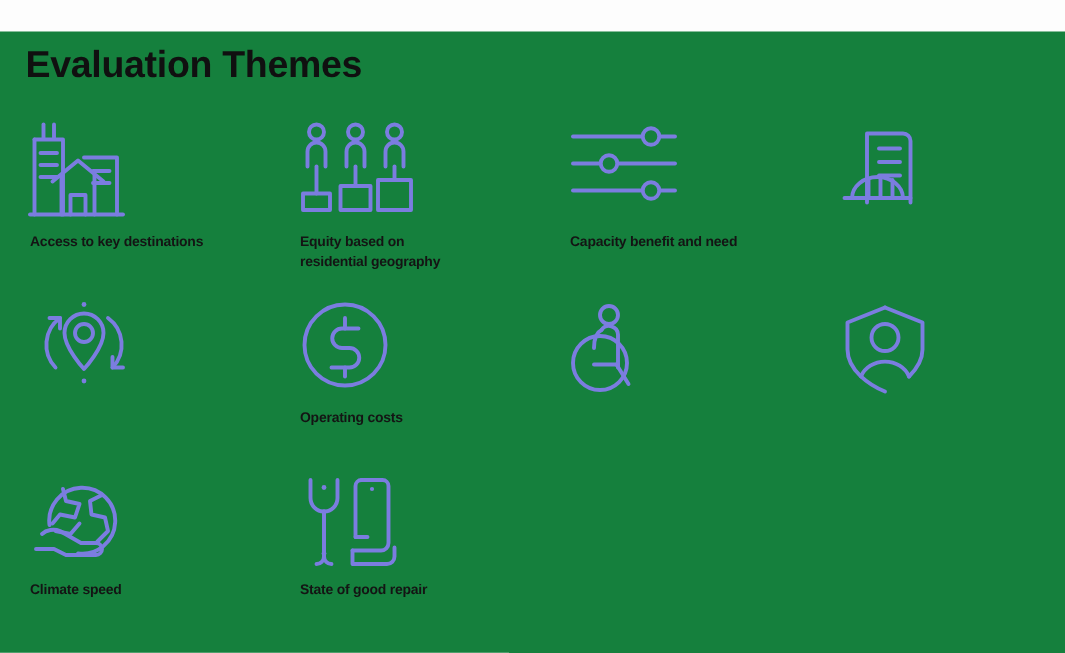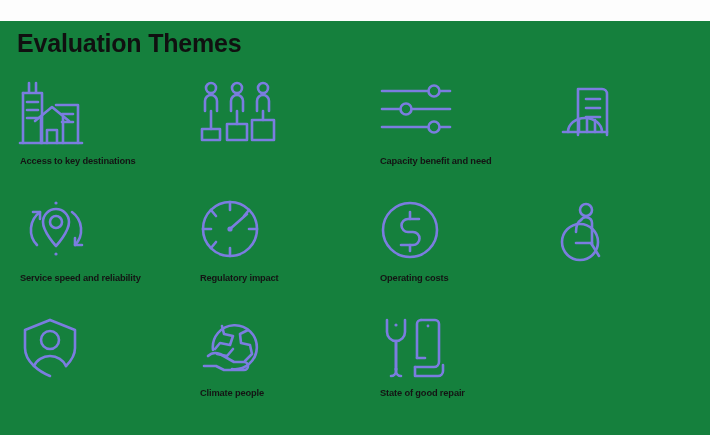--- a/index.html
+++ b/index.html
@@ -123,20 +123,22 @@
           <path d="M31 30 V20 a6 6 0 0 1 12 0 v10"></path>
           <line x1="37" y1="30" x2="37" y2="43"></line>
           <rect x="27" y="43" width="20" height="16"></rect>
 
           <circle cx="63" cy="7" r="5"></circle>
           <path d="M57 30 V20 a6 6 0 0 1 12 0 v10"></path>
           <line x1="63" y1="30" x2="63" y2="39"></line>
           <rect x="52" y="39" width="22" height="20"></rect>
         </svg>
       </div>
+      <div class="theme-label">Equity based on
+residential geography</div>
     </div>
 
 
     <div class="theme-cell row-1">
       <div class="theme-icon">
         <svg width="74" height="60" viewBox="0 0 74 60" fill="none" stroke="#7b7de0" stroke-width="2.6" stroke-linecap="round" stroke-linejoin="round">
           <line x1="2" y1="10" x2="48" y2="10"></line>
           <circle cx="54" cy="10" r="5.5"></circle>
           <line x1="60" y1="10" x2="70" y2="10"></line>
 
@@ -178,42 +180,22 @@
           <path d="M20 12 a22 22 0 0 0 -3 33"></path>
           <path d="M13 12 l7 0 l0 7"></path>
 
           <path d="M52 12 a22 22 0 0 1 3 33"></path>
           <path d="M62 45 l-7 0 l0 -7"></path>
 
           <circle cx="36" cy="3" r="1.6" fill="#7b7de0" stroke="none"></circle>
           <circle cx="36" cy="54" r="1.6" fill="#7b7de0" stroke="none"></circle>
         </svg>
       </div>
-      <div class="theme-label">Service speed and reliability</div>
-    </div>
-
-    <div class="theme-cell row-2">
-      <div class="theme-icon">
-        <svg width="66" height="62" viewBox="0 0 66 62" fill="none" stroke="#7b7de0" stroke-width="2.6" stroke-linecap="round" stroke-linejoin="round">
-          <circle cx="30" cy="29" r="27"></circle>
-
-          <line x1="30" y1="2" x2="30" y2="10"></line>
-          <line x1="3" y1="29" x2="11" y2="29"></line>
-          <line x1="57" y1="29" x2="49" y2="29"></line>
-          <line x1="30" y1="56" x2="30" y2="48"></line>
-          <line x1="11" y1="10" x2="16" y2="16"></line>
-          <line x1="49" y1="10" x2="44" y2="16"></line>
-          <line x1="11" y1="48" x2="16" y2="42"></line>
-
-          <line x1="30" y1="29" x2="47" y2="14"></line>
-          <circle cx="30" cy="29" r="2.6" fill="#7b7de0" stroke="none"></circle>
-        </svg>
-      </div>
-      <div class="theme-label">Regulatory impact</div>
-    </div>
+    </div>
+
 
     <div class="theme-cell row-2">
       <div class="theme-icon">
         <svg width="62" height="62" viewBox="0 0 62 62" fill="none" stroke="#7b7de0" stroke-width="2.6" stroke-linecap="round" stroke-linejoin="round">
           <circle cx="30" cy="30" r="27"></circle>
           <path d="M39 19 h-11 a6.5 6.5 0 0 0 0 13 h5 a6.5 6.5 0 0 1 0 13 h-12"></path>
           <line x1="30" y1="12" x2="30" y2="19"></line>
           <line x1="30" y1="45" x2="30" y2="51"></line>
         </svg>
       </div>
@@ -247,21 +229,21 @@
     <div class="theme-cell row-3">
       <div class="theme-icon">
         <svg width="72" height="62" viewBox="0 0 72 62" fill="none" stroke="#7b7de0" stroke-width="2.6" stroke-linecap="round" stroke-linejoin="round">
           <path d="M13 33 a22 22 0 1 1 19 19"></path>
           <path d="M22 9 l2 8 l9 2 l-3 9 l-10 -2 l-5 6"></path>
           <path d="M48 13 l-8 4 l1 9 l9 2 l2 9 l-7 7"></path>
           <path d="M33 32 l-6 7 l-10 -2"></path>
           <path d="M8 39 a10 8 0 0 1 12 -2 l14 8 h10 a4 4 0 0 1 0 8 H24 l-8 -4 H4"></path>
         </svg>
       </div>
-      <div class="theme-label">Climate people</div>
+      <div class="theme-label">Climate speed</div>
     </div>
 
     <div class="theme-cell row-3">
       <div class="theme-icon">
         <svg width="72" height="62" viewBox="0 0 72 62" fill="none" stroke="#7b7de0" stroke-width="2.6" stroke-linecap="round" stroke-linejoin="round">
 
           <path d="M7 3 v12 a9 9 0 0 0 18 0 V3"></path>
           <path d="M16 24 v30 a5 5 0 0 0 5 5"></path>
           <path d="M16 24 v30 a5 5 0 0 1 -5 5"></path>
           <circle cx="16" cy="8" r="1.6" fill="#7b7de0" stroke="none"></circle>

